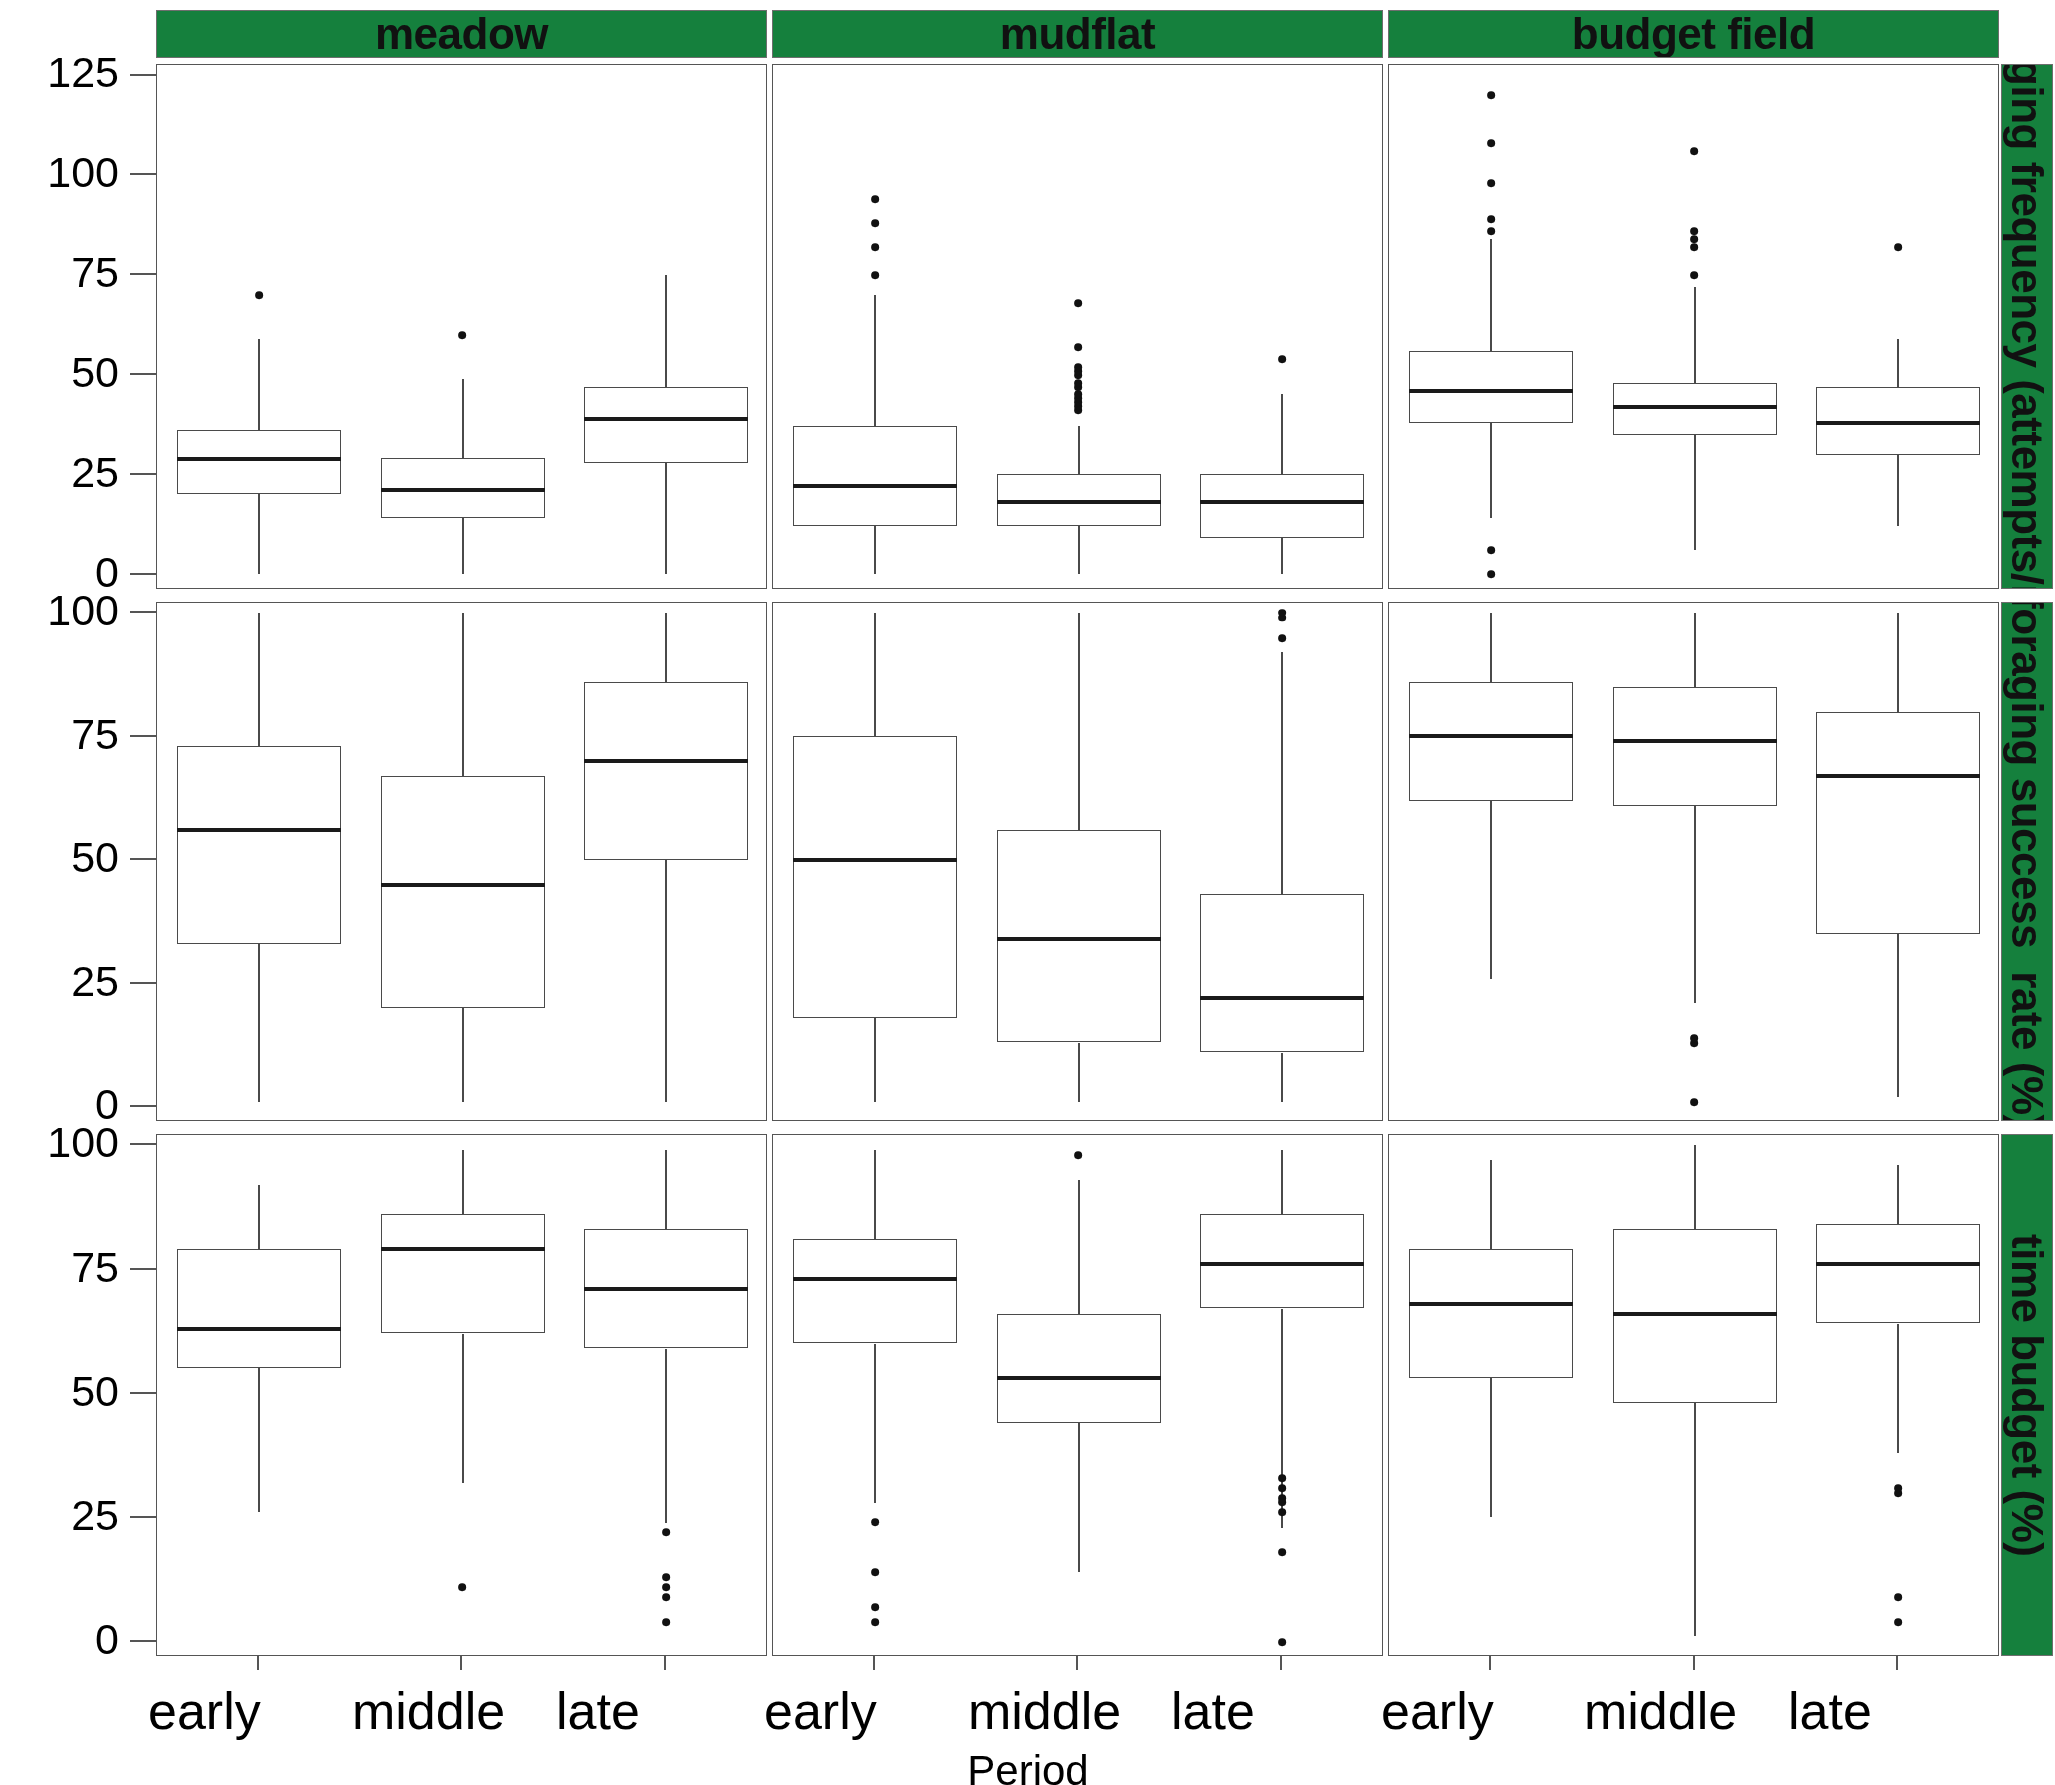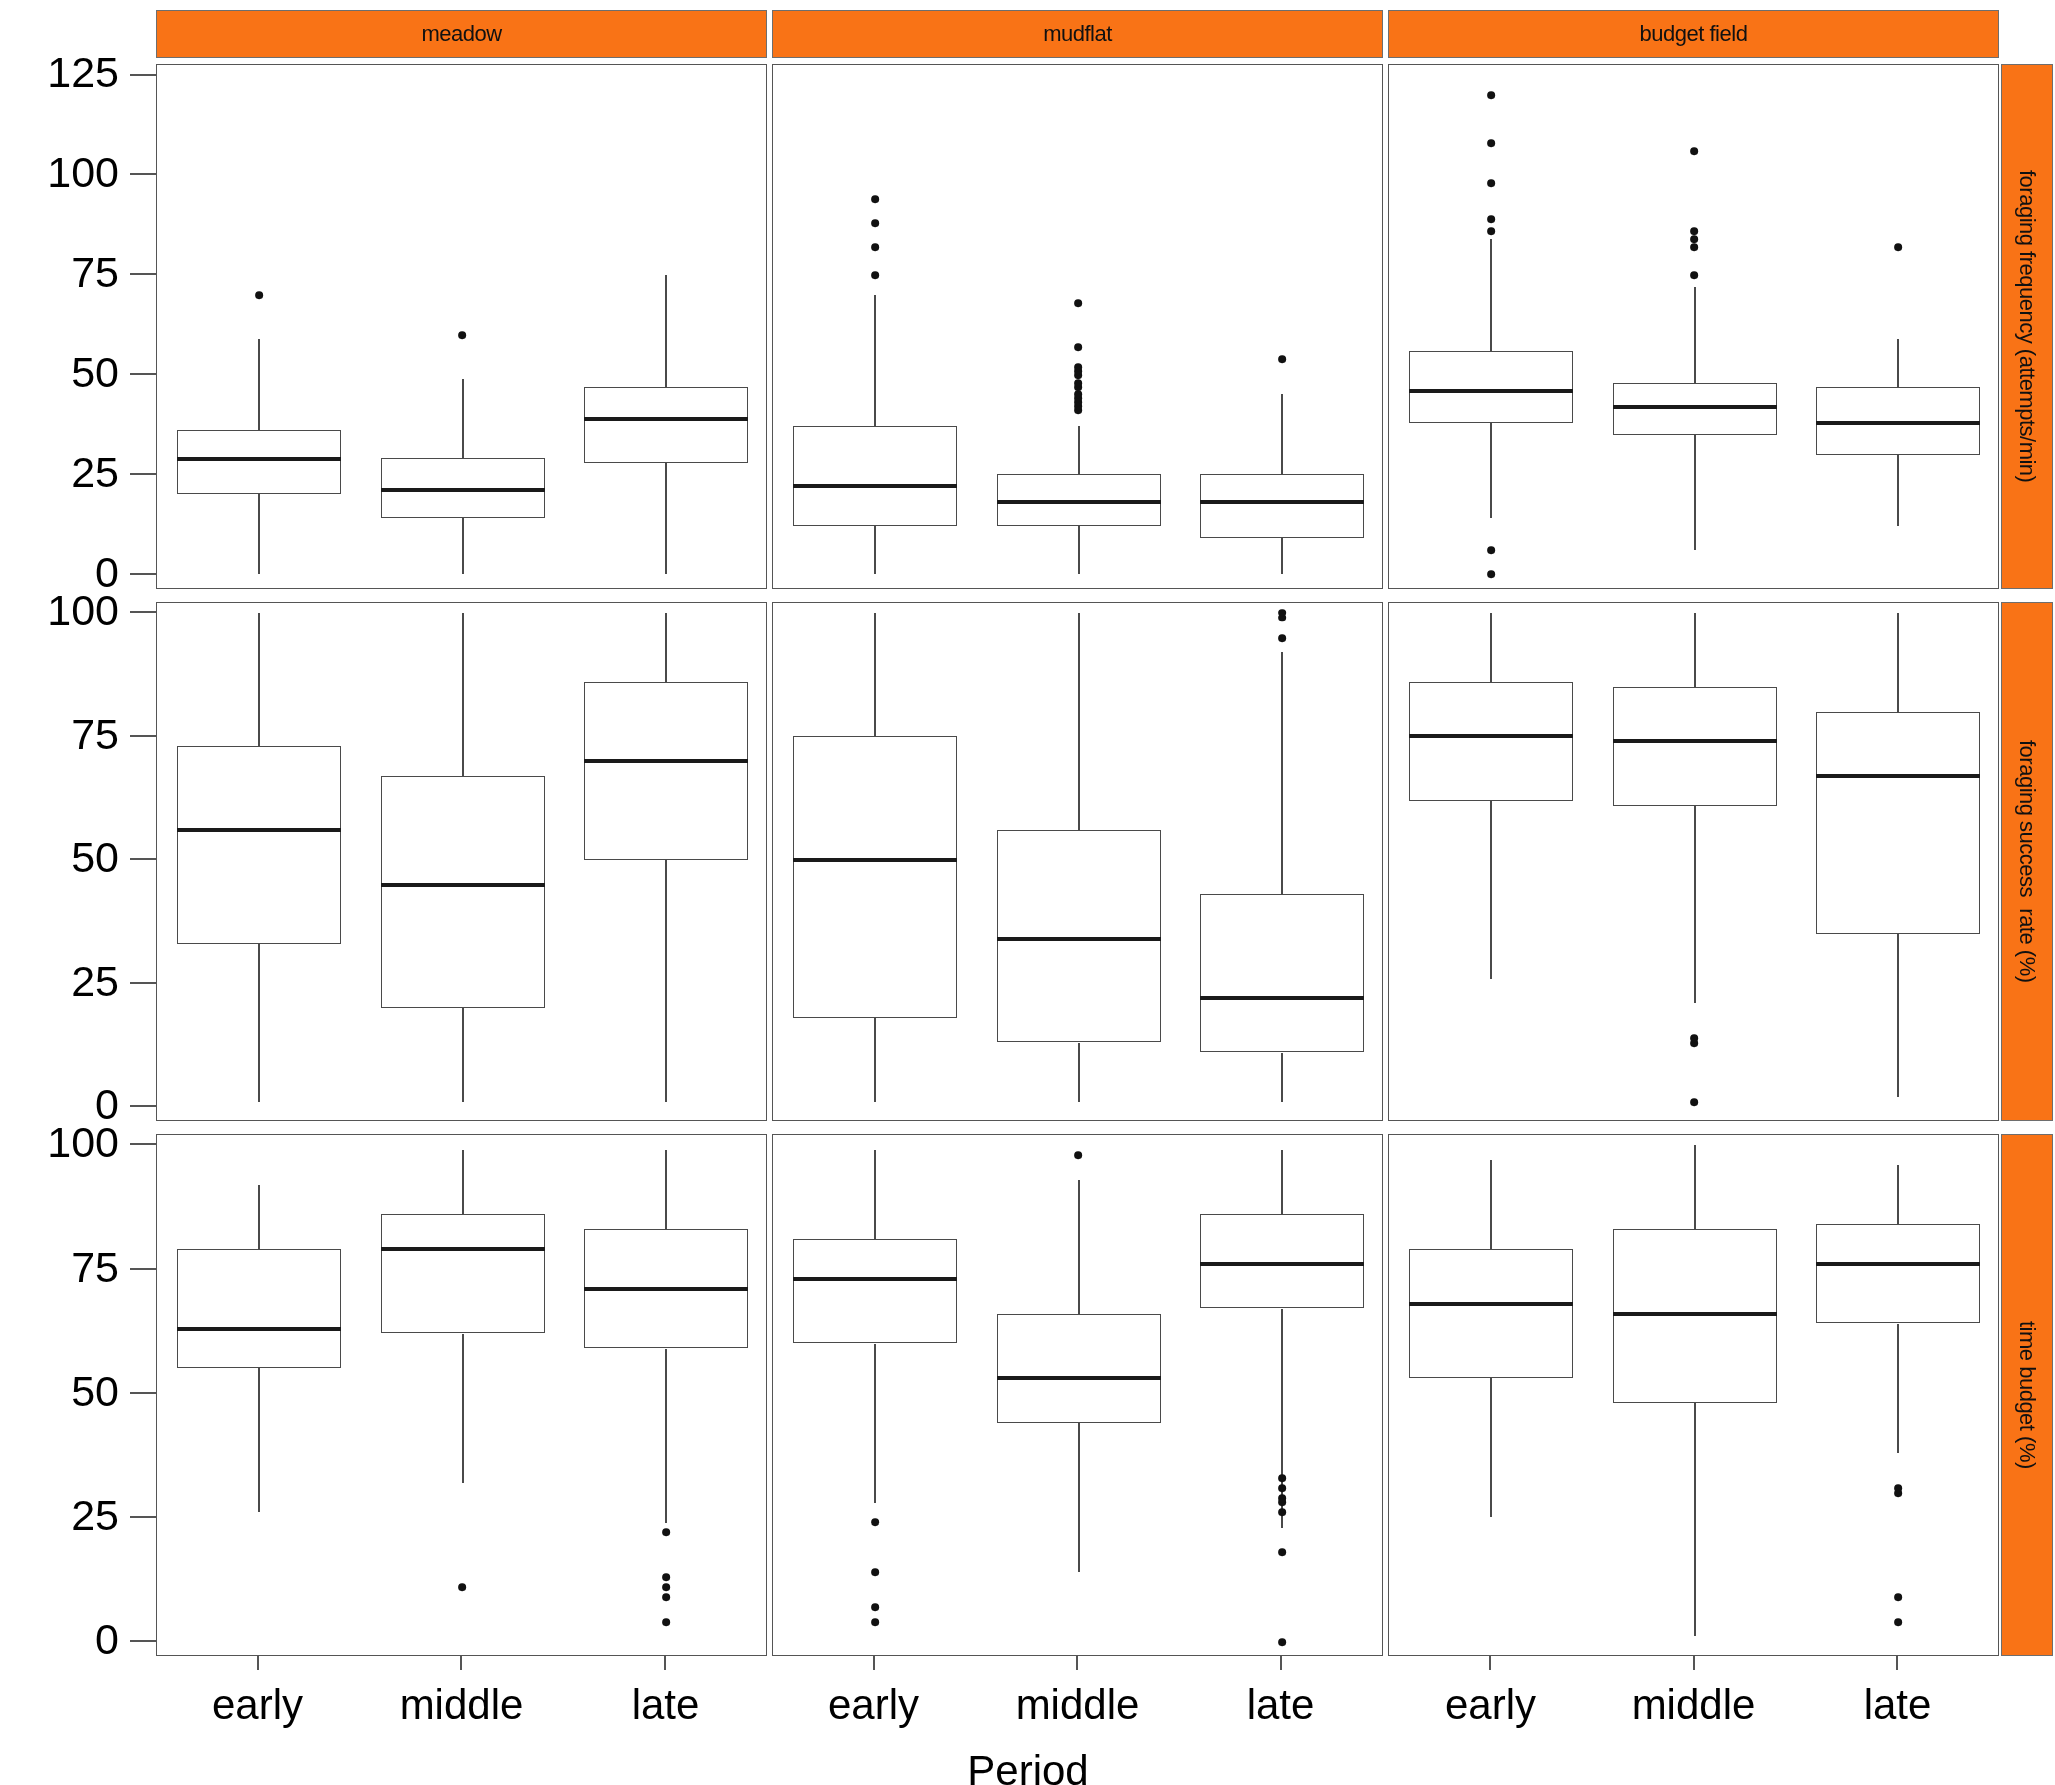--- a/index.html
+++ b/index.html
@@ -8,28 +8,29 @@
   #root{
     position:relative;
     width:2056px;
     height:1785px;
     background:#ffffff;
   }
 
   
   .strip{
     position:absolute;
-    background:#f97316;
+    background:#15803d;
     border:1.6px solid #6e6e6e;
     box-sizing:border-box;
     display:flex;align-items:center;justify-content:center;
-    font-size:22px;
+    font-size:44px;
     letter-spacing:-0.5px;
     color:#111;
     overflow:hidden;
+    font-weight:bold;
   }
   .strip-right{
     writing-mode:vertical-rl;
     text-orientation:mixed;
     white-space:pre;
   }
   .panel{
     position:absolute;
     background:#ffffff;
     border:1.6px solid #555;
@@ -49,22 +50,21 @@
     height:1.6px;
     background:#555;
   }
   .xtick-mark{
     position:absolute;
     width:1.6px;
     background:#555;
   }
   .xtick-label{
     position:absolute;
-    text-align:center;
-    font-size:42px;
+    font-size:52px;
     color:#000;
     white-space:nowrap;
   }
   .axis-title{
     position:absolute;
     text-align:center;
     font-size:42px;
     color:#000;
     white-space:nowrap;
   }

